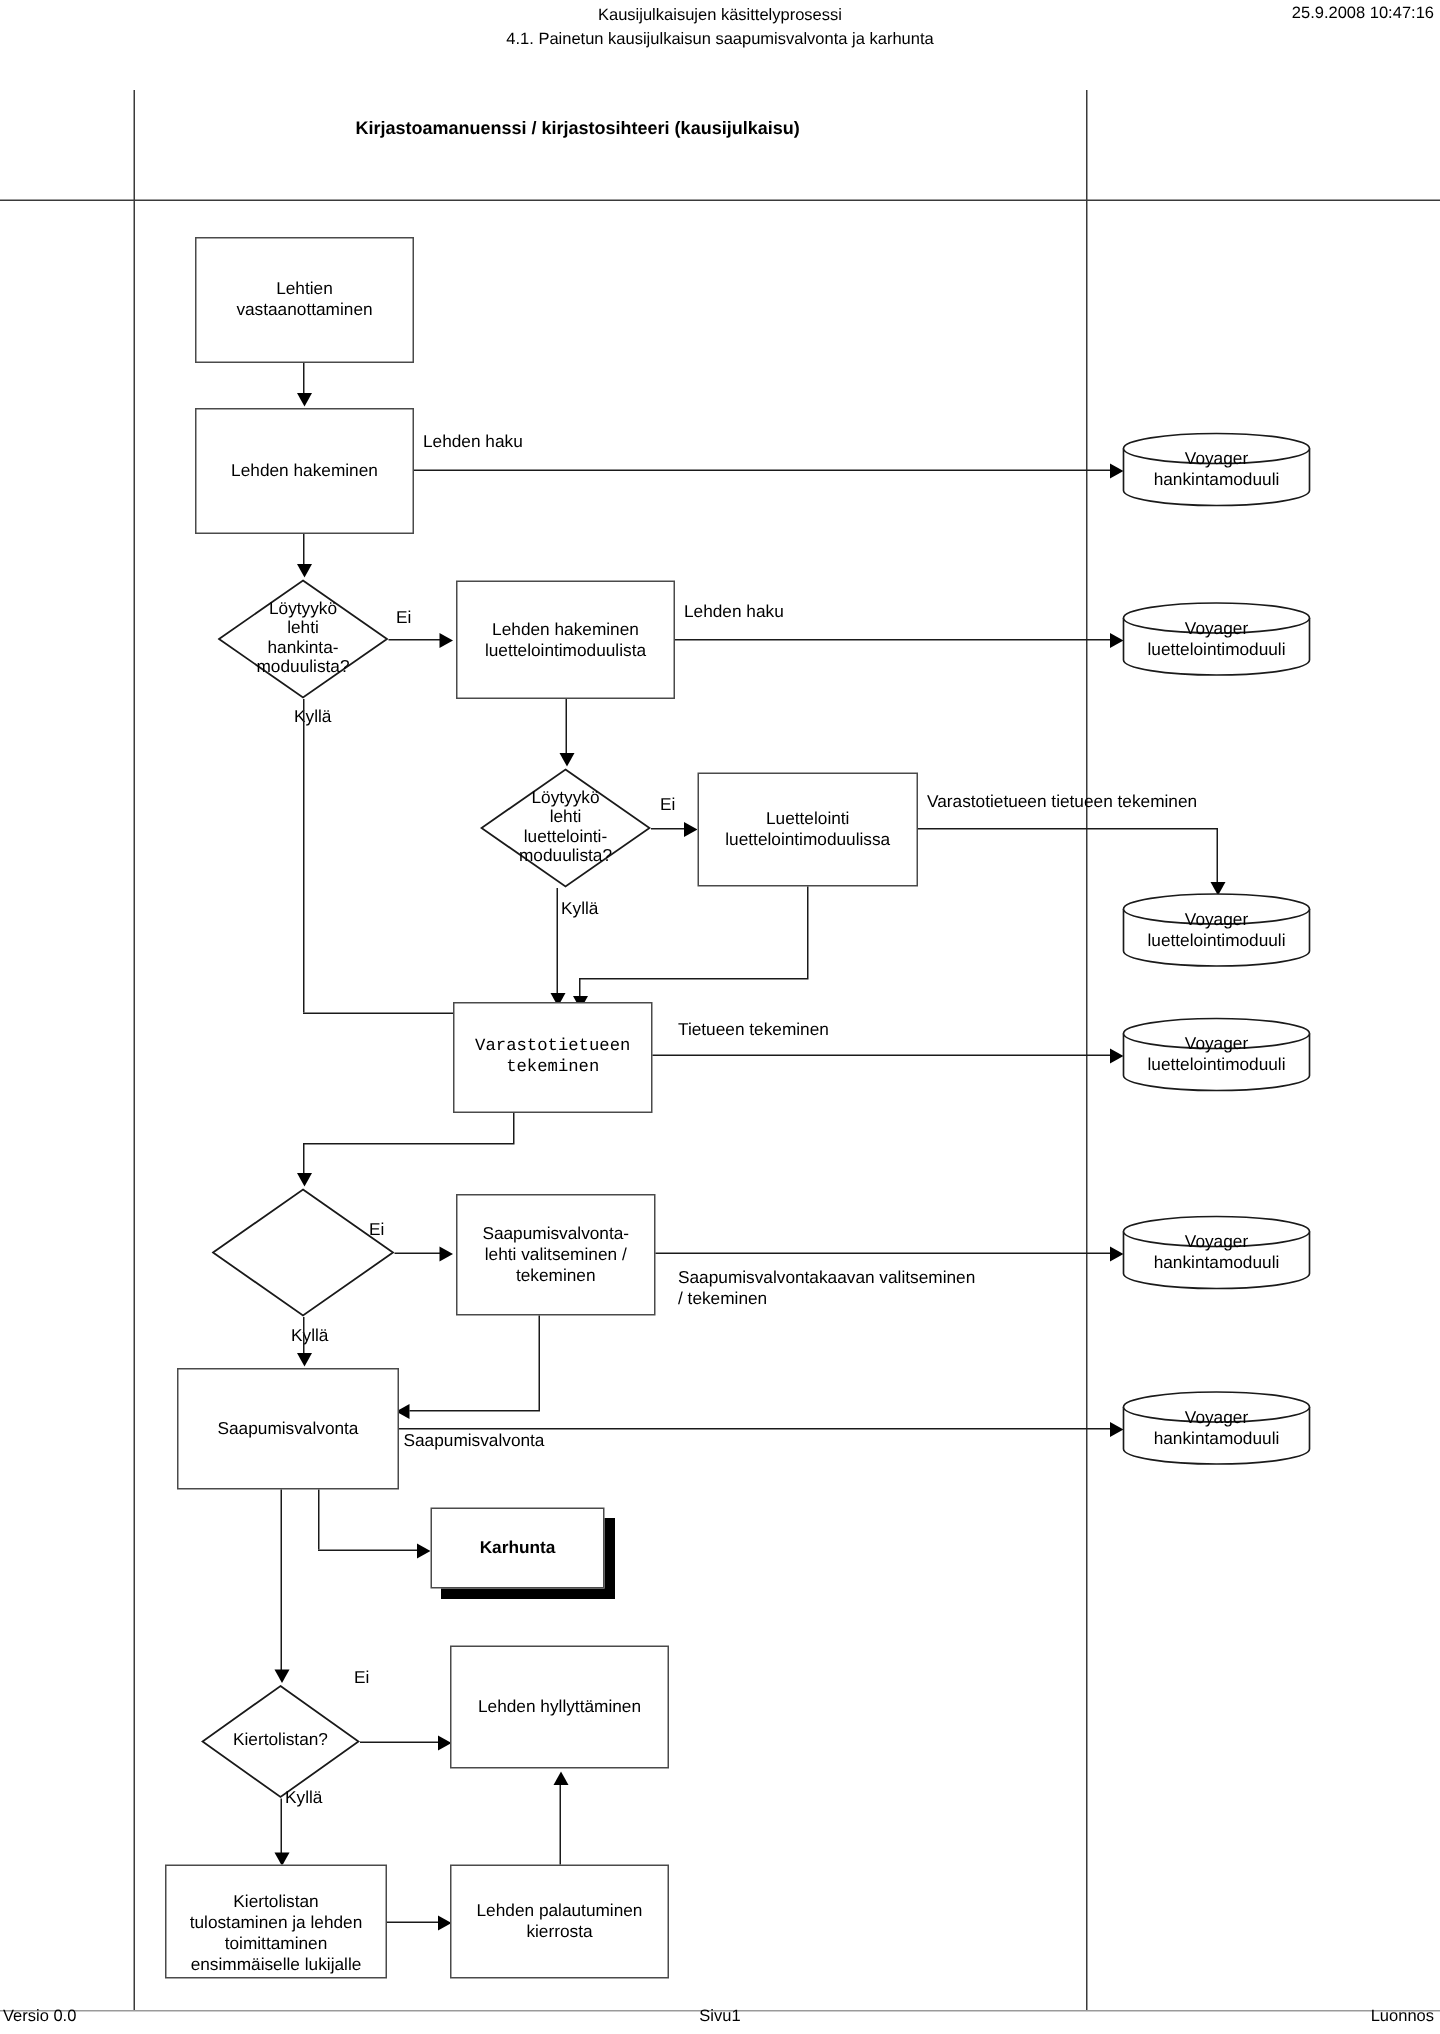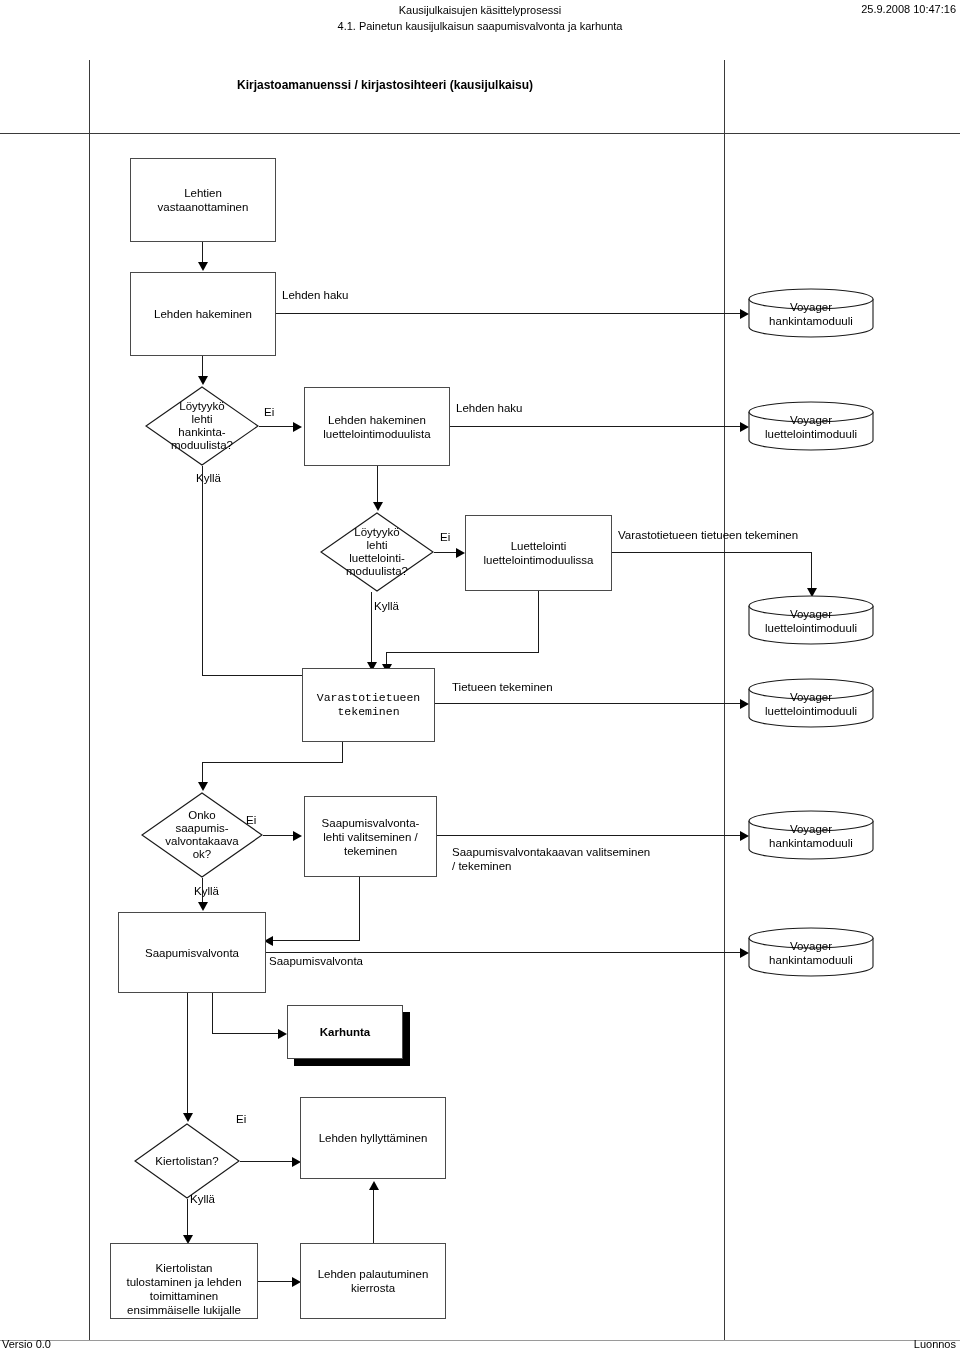--- a/index.html
+++ b/index.html
@@ -195,24 +195,20 @@
 
   <div class="ln-v" style="left:342px;top:742px;height:20px;"></div>
   <div class="ln-h" style="left:202px;top:762px;width:141px;"></div>
   <div class="ln-v" style="left:202px;top:762px;height:22px;"></div>
   <div class="arrow ar-down" style="left:198px;top:782px;"></div>
 
   <div class="diamond" style="left:141px;top:792px;width:122px;height:86px;">
     <svg class="dshape" viewBox="0 0 122 86" preserveAspectRatio="none">
       <polygon points="61,1 121,43 61,85 1,43" fill="#fff" stroke="#1a1a1a" stroke-width="1.2"></polygon>
     </svg>
-    <div class="dlabel" style="white-space:pre-line;">Onko
-saapumis-
-valvontakaava
-ok?</div>
   </div>
   <div class="ylabel" style="left:246px;top:814px;">Ei</div>
   <div class="ylabel" style="left:194px;top:885px;">Kyllä</div>
 
   <div class="ln-h" style="left:263px;top:835px;width:32px;"></div>
   <div class="arrow ar-right" style="left:293px;top:831px;"></div>
 
   <div class="box" style="left:304px;top:796px;width:133px;height:81px;">
     <span style="white-space:pre-line;">Saapumisvalvonta-
 lehti valitseminen /
@@ -299,15 +295,16 @@
   <div class="box" style="left:300px;top:1243px;width:146px;height:76px;">
     <span style="white-space:pre-line;">Lehden palautuminen
 kierrosta</span>
   </div>
 
   <div class="ln-v" style="left:373px;top:1190px;height:53px;"></div>
   <div class="arrow ar-up" style="left:369px;top:1181px;"></div>
 
   <div class="lane-h" style="left:0px;top:1340px;width:960px;background:#9a9a9a;"></div>
   <div class="ftr ftr-left">Versio 0.0</div>
+  <div class="ftr ftr-mid">Sivu1</div>
   <div class="ftr ftr-right">Luonnos</div>
 
 </div>
 
 </body></html>

